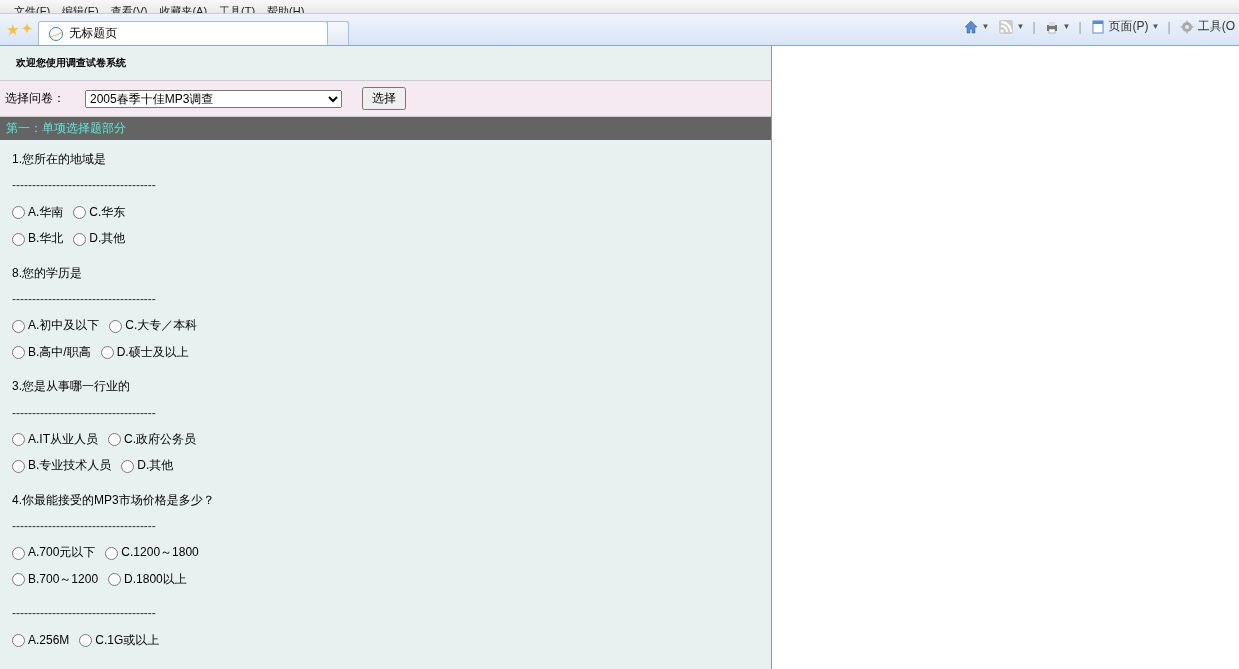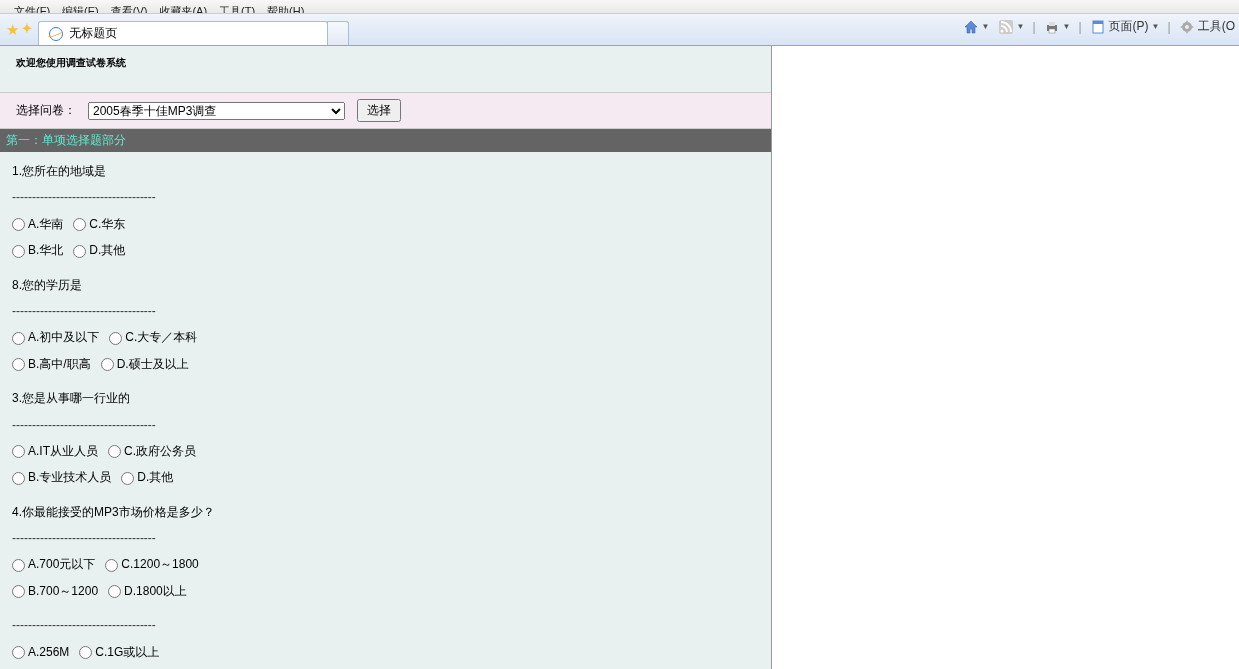--- a/index.html
+++ b/index.html
@@ -16,21 +16,21 @@
 .tabbar .right-tools .sep { color:#999; }
 .tool-item { display:flex; align-items:center; gap:3px; }
 .dd { font-size:8px; color:#555; }
 
 .ie-icon { width:14px; height:14px; border:1.5px solid #3a7ed6; border-radius:50%; position:relative; display:inline-block; }
 .ie-icon::after { content:''; position:absolute; width:16px; height:4px; border:1.5px solid #f6a623; border-top:none; border-left:none; border-right:none; border-radius:50%; left:-3px; top:3px; transform:rotate(-20deg); }
 
 .content-wrap { display:flex; }
 .page { width: 772px; background:#e8f0f0; min-height: 640px; border-right:1px solid #999; }
 .page-title { text-align:left; font-weight:bold; font-size:10px; padding: 10px 16px; }
-.selector-row { background:#f5eaf2; padding:6px 16px; display:flex; align-items:center; gap:12px; border-top:1px solid #ccc; border-bottom:1px solid #ccc;margin-top:12px;}
+.selector-row { background:#f5eaf2; padding:6px 5px; display:flex; align-items:center; gap:20px; border-top:1px solid #ccc; border-bottom:1px solid #ccc;}
 .selector-row select { width:257px; font-size:12px; font-family: inherit; }
 .selector-row button { font-size:12px; padding:1px 8px; font-family:inherit; }
 
 .section-header { background:#646464; color:#5eead4; font-size:12px; padding:3px 6px; }
 .question-block { padding: 6px 12px 2px; line-height: 2.2; }
 .q-text { font-size:12px; }
 .dashes { letter-spacing:0; font-size:12px; color:#333; }
 .options { }
 .opt { display:inline-block; margin-right:10px; white-space:nowrap; }
 .opt input { vertical-align:middle; margin-right:3px; }

